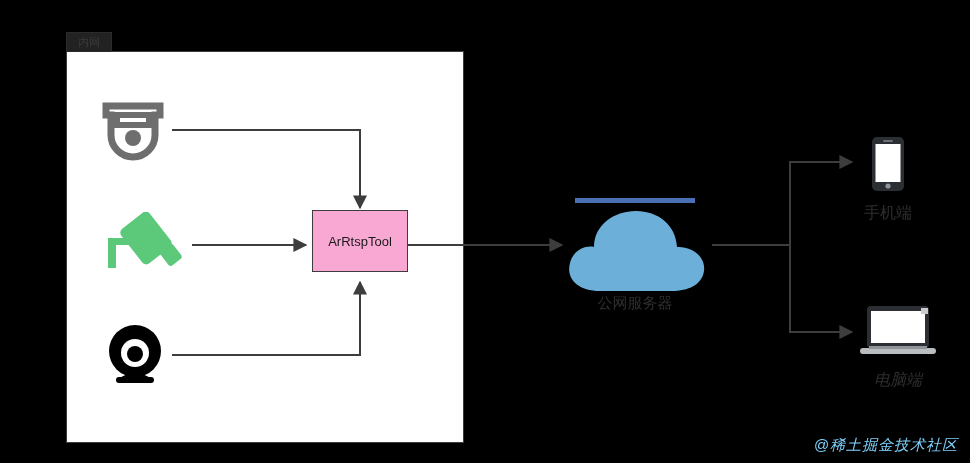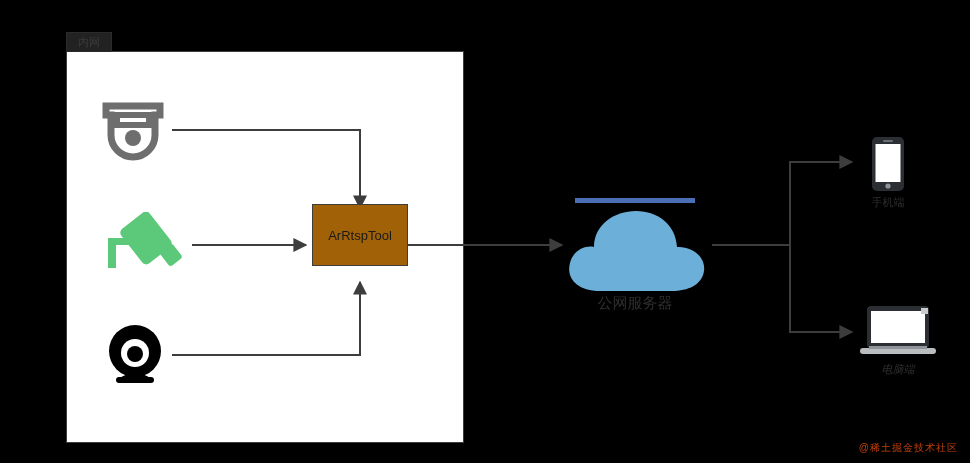--- a/index.html
+++ b/index.html
@@ -61,24 +61,24 @@
   .icon-wrap svg { display: block; }
 
   #dome-camera  { left: 98px;  top: 92px;  }
   #bullet-camera{ left: 100px; top: 212px; }
   #webcam       { left: 102px; top: 325px; }
 
   
   #arrtsptool-box {
     position: absolute;
     left: 312px;
-    top: 204px;
+    top: 210px;
     width: 96px;
     height: 62px;
-    background: #a16207;
+    background: #f9a8d4;
     border: 1px solid #3d3d3d;
     box-sizing: border-box;
     display: flex;
     align-items: center;
     justify-content: center;
     font-size: 13px;
     color: #1a1a1a;
     z-index: 6;
     white-space: nowrap;
   }
@@ -137,36 +137,37 @@
   #laptop-group {
     position: absolute;
     left: 858px;
     top: 305px;
     z-index: 5;
     width: 80px;
     text-align: center;
     font-style: italic;
   }
   .device-label {
-    margin-top: 4px;
-    font-size: 11px;
+    margin-top: 12px;
+    font-size: 16px;
     color: #2e2e2e;
     line-height: 1.1;
   }
 
   
   #watermark {
     position: absolute;
     right: 12px;
     bottom: 8px;
-    font-size: 10px;
-    color: #c2410c;
+    font-size: 15px;
+    color: #7dd3fc;
     letter-spacing: 1px;
     z-index: 8;
     white-space: nowrap;
+    font-style: italic;
   }
 </style>
 </head>
 <body>
 
 <div id="canvas">
 
   <div class="container-tab">内网</div>
 
   <div class="container-body"></div>

